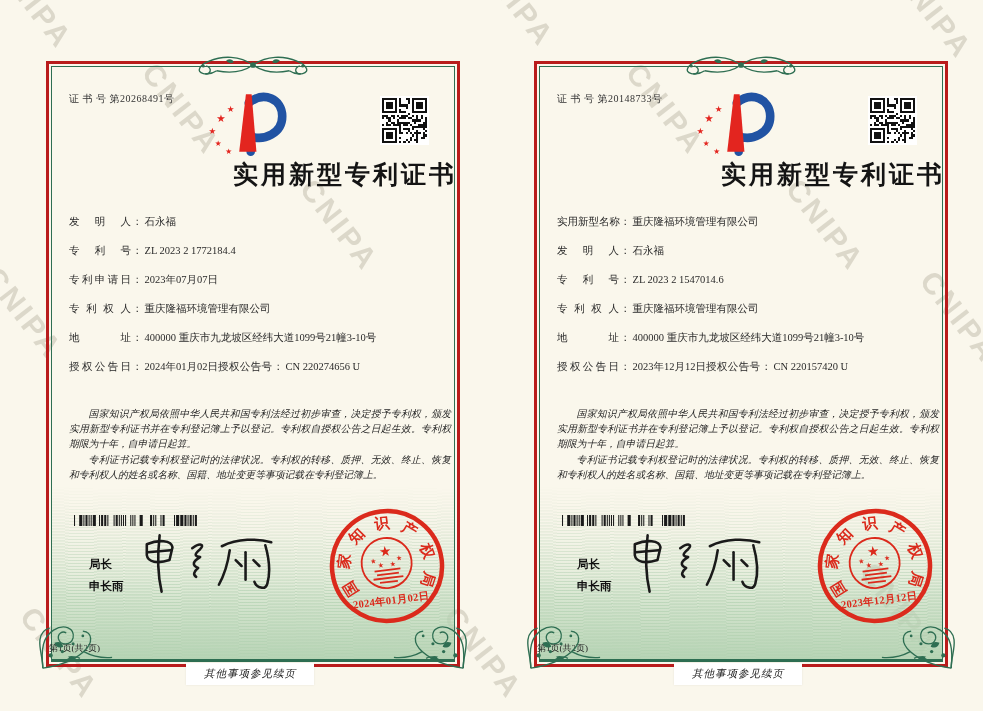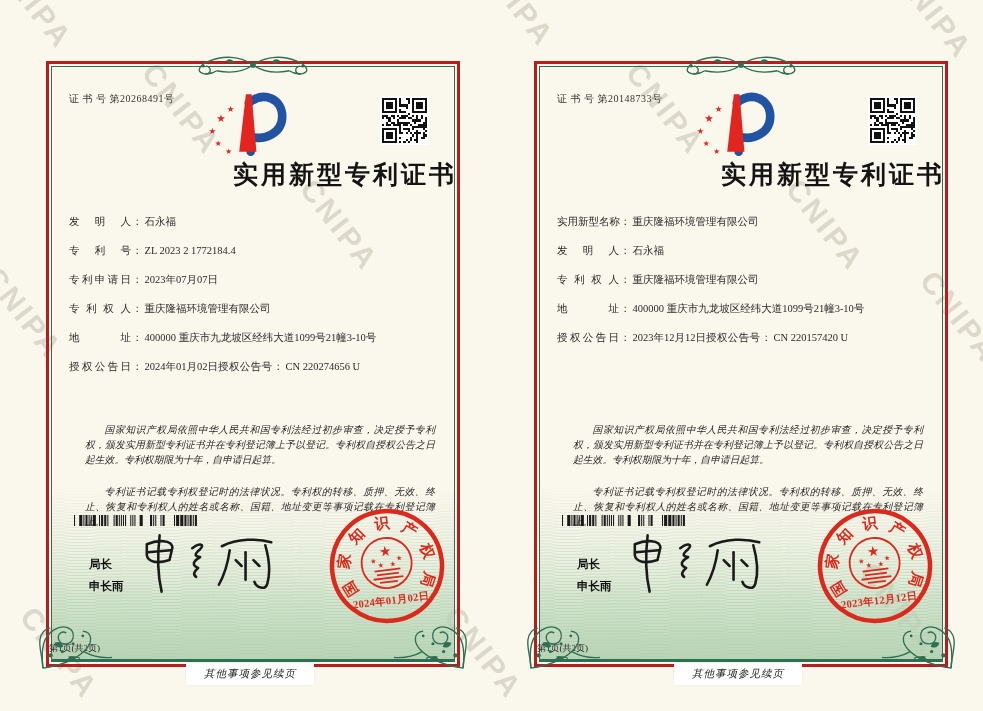--- a/index.html
+++ b/index.html
@@ -36,21 +36,21 @@
     position:absolute;top:94px;left:0;right:0;margin:0;text-align:right;
     font-size:25px;font-weight:bold;letter-spacing:3px;color:#141414;
   }
   .fields{position:absolute;left:20px;top:150px;right:8px;display:flex;flex-direction:column;gap:14px;}
   .frow{font-size:10.5px;line-height:15px;white-space:nowrap;color:#2a2a2a;}
   .flabel{display:inline-block;width:62px;text-align:justify;text-align-last:justify;vertical-align:bottom;}
   .flabel.l2{width:54px;}
   .fcolon{margin:0 2px 0 1px;}
   .paras{position:absolute;left:20px;top:342px;width:382px;font-size:9.8px;line-height:1.55;
          font-style:italic;color:#262626;text-align:justify;}
-  .paras p{margin:16px;text-indent:2em;}
+  .paras p{margin:0;text-indent:2em;}
   .barcode{position:absolute;left:25px;top:451px;width:125px;height:11px;}
   .director{position:absolute;left:40px;top:490px;z-index:3;
             font-family:"Liberation Sans","DejaVu Sans",sans-serif;
             font-weight:bold;font-size:11.5px;line-height:1.9;color:#111;}
   .signature{position:absolute;left:82px;top:466px;width:158px;height:70px;z-index:3;}
   .seal{position:absolute;left:278px;top:442px;width:120px;height:120px;z-index:4;transform:rotate(-7deg);}
   .seal text{fill:#db2a1c;font-family:"Liberation Serif","DejaVu Serif",serif;}
   .seal-ring text{font-size:15px;font-weight:bold;}
   .seal-date{font-size:10.5px;font-weight:bold;letter-spacing:.3px;}
   .pageinfo{position:absolute;left:0;right:0;top:578px;text-align:left;font-size:9px;z-index:3;color:#222;}
@@ -258,20 +258,23 @@
   <h1 class="title">实用新型专利证书</h1>
 
   <div class="fields">
     <div class="frow">
       <span class="flabel">实用新型名称</span><span class="fcolon">：</span><span class="fvalue">重庆隆福环境管理有限公司</span>
     </div>
     <div class="frow">
       <span class="flabel">发明人</span><span class="fcolon">：</span><span class="fvalue">石永福</span>
     </div>
     <div class="frow">
+      <span class="flabel">专利号</span><span class="fcolon">：</span><span class="fvalue">ZL 2023 2 1547014.6</span>
+    </div>
+    <div class="frow">
       <span class="flabel">专利权人</span><span class="fcolon">：</span><span class="fvalue">重庆隆福环境管理有限公司</span>
     </div>
     <div class="frow">
       <span class="flabel">地址</span><span class="fcolon">：</span><span class="fvalue">400000 重庆市九龙坡区经纬大道1099号21幢3-10号</span>
     </div>
     <div class="frow">
       <span class="flabel">授权公告日</span><span class="fcolon">：</span><span class="fvalue">2023年12月12日</span><span class="flabel l2">授权公告号</span><span class="fcolon">：</span><span class="fvalue">CN 220157420 U</span>
     </div>
   </div>
 

